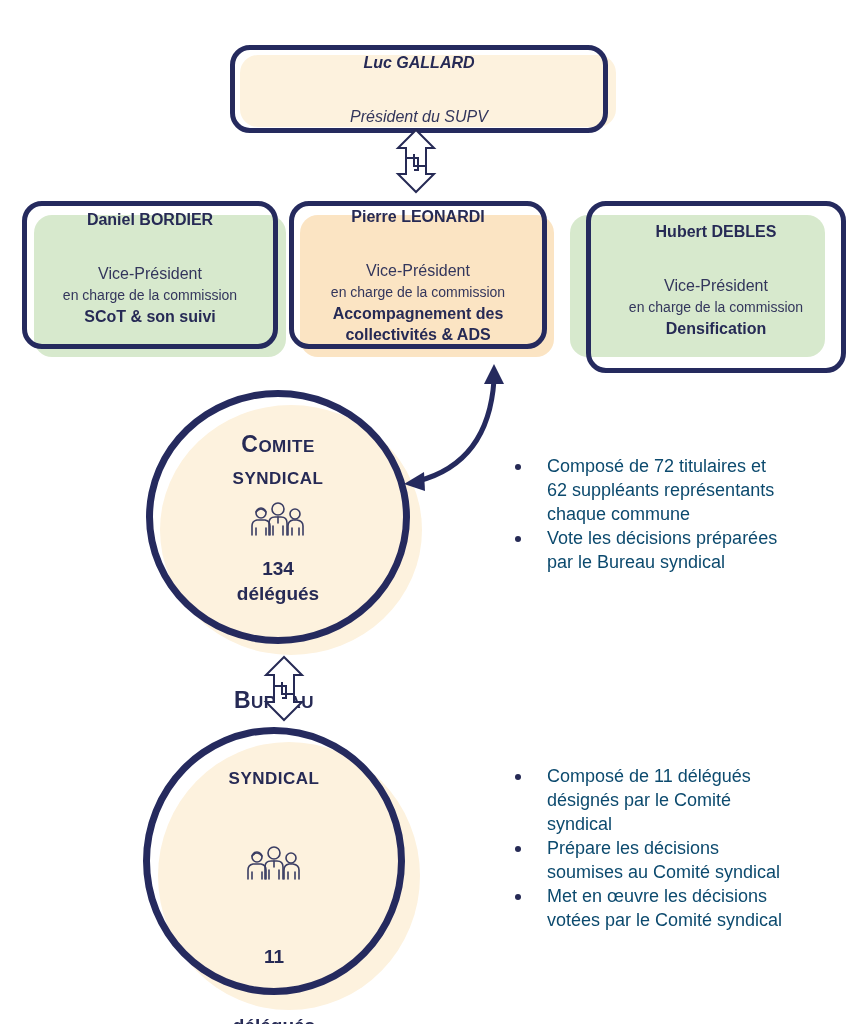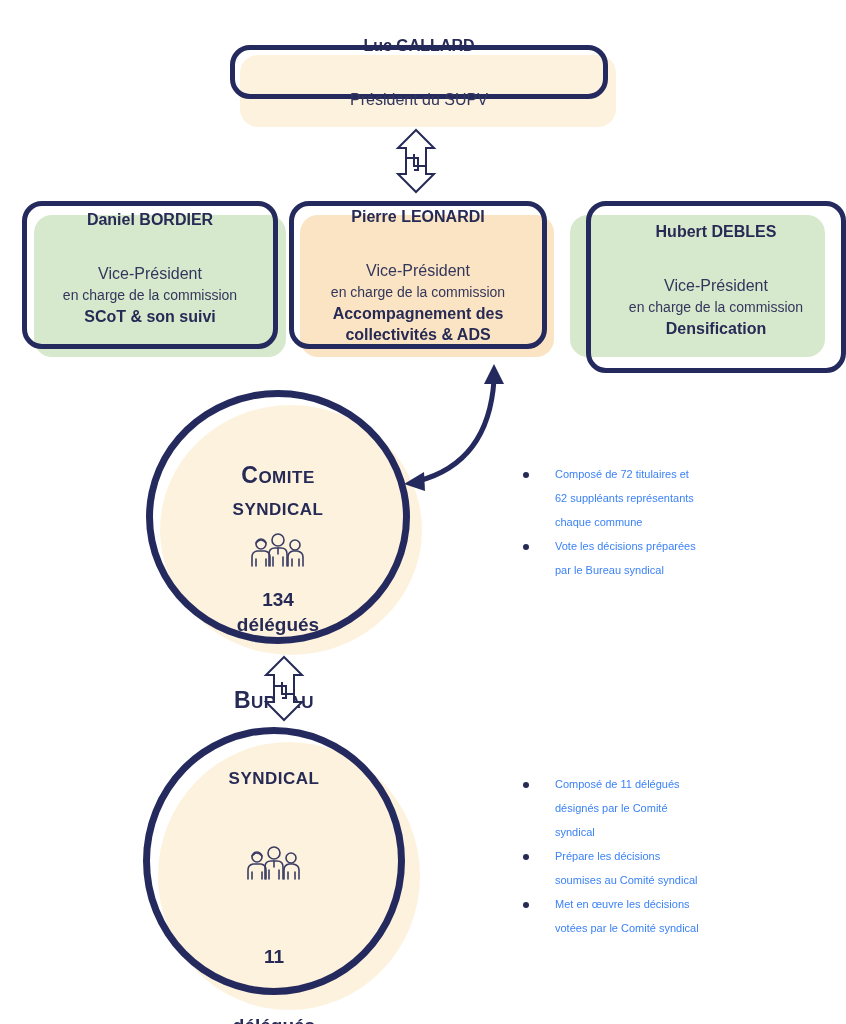--- a/index.html
+++ b/index.html
@@ -13,31 +13,31 @@
   .role { font-size: 16px; line-height: 21px; color: #33365c; margin-top: 33px; }
   .commission-label { font-size: 14px; line-height: 22px; color: #33365c; }
   .commission { font-weight: bold; font-size: 16px; line-height: 21px; color: #262a55; }
   .circle-fill { position: absolute; border-radius: 50%; background: #fdf2de; }
   .circle-border { position: absolute; border-radius: 50%; border: 7px solid #252a5e; box-sizing: border-box;
                    display: flex; flex-direction: column; align-items: center; justify-content: center; text-align: center; }
   .circle-title { font-weight: bold; font-size: 17px; line-height: 32px; color: #262a55; letter-spacing: 0.5px; }
   .circle-title .cap { font-size: 23px; }
   .count { font-weight: bold; font-size: 19px; line-height: 25px; color: #262a55; margin-top: 11px; }
   .people { margin: 6px 0 4px 0; }
-  .bullets { position: absolute; list-style: none; margin: 8px; padding: 0; font-size: 11px; line-height: 24px; color: #3b82f6; }
+  .bullets { position: absolute; list-style: none; margin: 0; padding: 0; font-size: 18px; line-height: 24px; color: #0c4a6e; }
   .bullets li { position: relative; padding-left: 32px; }
   .bullets li .dot { position: absolute; left: 0; top: 10px; width: 6px; height: 6px; border-radius: 50%; background: #262a55; }
   svg.overlay { position: absolute; left: 0; top: 0; }
 </style>
 </head>
 <body>
 
 <div class="node">
   <div class="box-fill" style="left:240px; top:55px; width:376px; height:72px; background:#fdf2de;"></div>
-  <div class="box-border" style="left:230px; top:45px; width:378px; height:54px;">
+  <div class="box-border" style="left:230px; top:45px; width:378px; height:88px;font-style:italic;">
     <div class="name">Luc GALLARD</div>
     <div class="role">Président du SUPV</div>
   </div>
 </div>
 
 <div class="node">
   <div class="box-fill" style="left:34px; top:215px; width:252px; height:142px; background:#d7e9cd;"></div>
   <div class="box-border" style="left:22px; top:201px; width:256px; height:148px; padding-bottom:14px;">
     <div class="name">Daniel BORDIER</div>
     <div class="role">Vice-Président</div>
@@ -62,21 +62,21 @@
   <div class="box-border" style="left:586px; top:201px; width:260px; height:172px; padding-bottom:14px;">
     <div class="name">Hubert DEBLES</div>
     <div class="role">Vice-Président</div>
     <div class="commission-label">en charge de la commission</div>
     <div class="commission">Densification</div>
   </div>
 </div>
 
 <div class="node">
   <div class="circle-fill" style="left:160px; top:405px; width:262px; height:250px;"></div>
-  <div class="circle-border" style="left:146px; top:390px; width:264px; height:254px;justify-content:flex-end;">
+  <div class="circle-border" style="left:146px; top:390px; width:264px; height:254px;">
     <div class="circle-title"><span class="cap">C</span><span>OMITE</span></div>
     <div class="circle-title">SYNDICAL</div>
     <div class="people">
       <svg width="56" height="36" viewBox="0 0 56 36" fill="none" stroke="#3a3d63" stroke-width="1.6" stroke-linecap="round" stroke-linejoin="round">
         <circle cx="11" cy="12" r="5"></circle>
           <path d="M6 11 q5 -6 10 0"></path>
         <path d="M2 34 v-9 q0 -5 5 -6 h8 q5 1 5 6 v9"></path>
           <path d="M6 34 v-7 M16 34 v-7"></path>
         <circle cx="28" cy="8" r="6"></circle>
         <path d="M19 34 v-12 q0 -6 6 -6 h6 q6 0 6 6 v12"></path>

